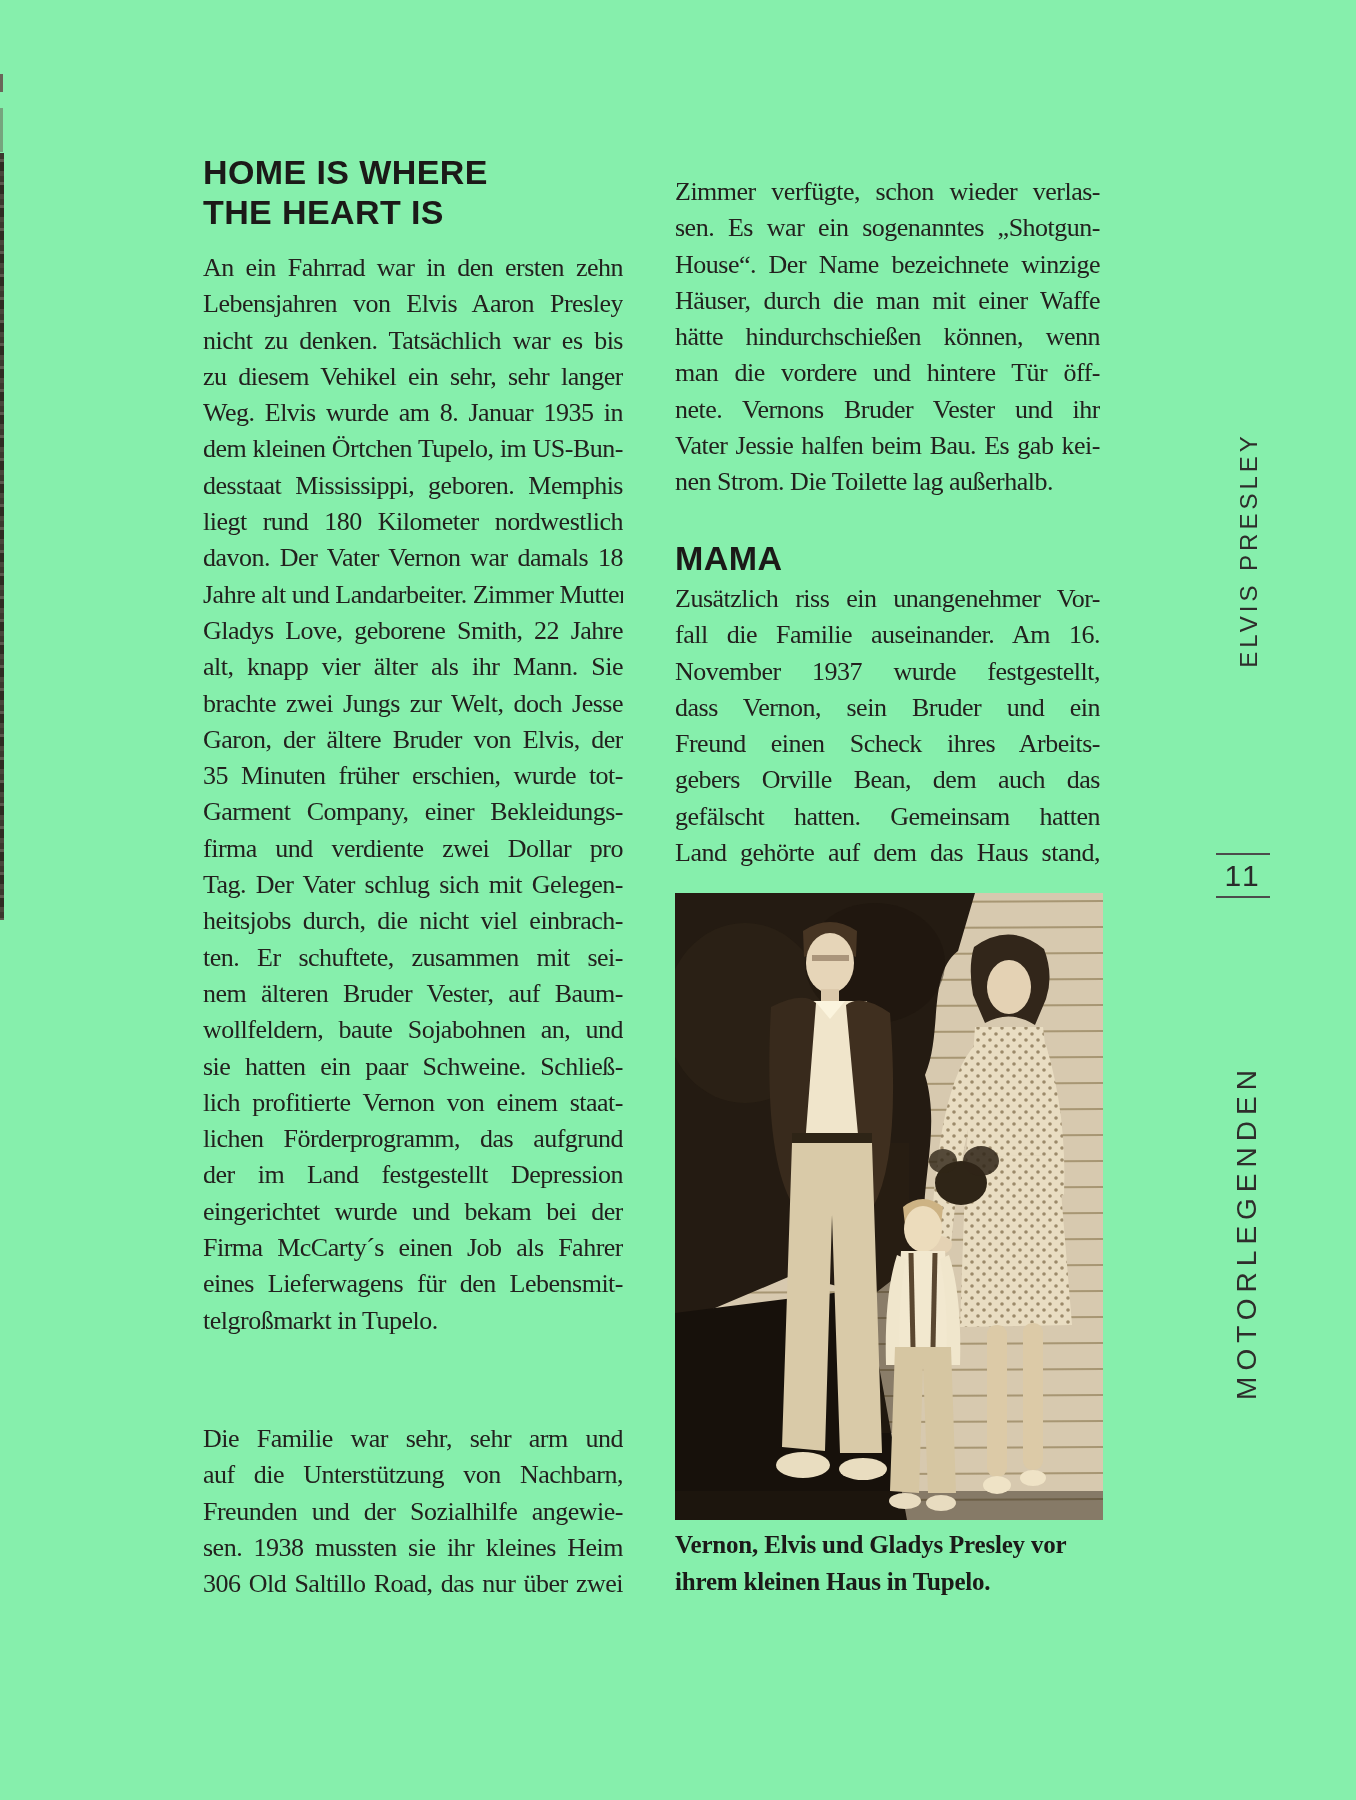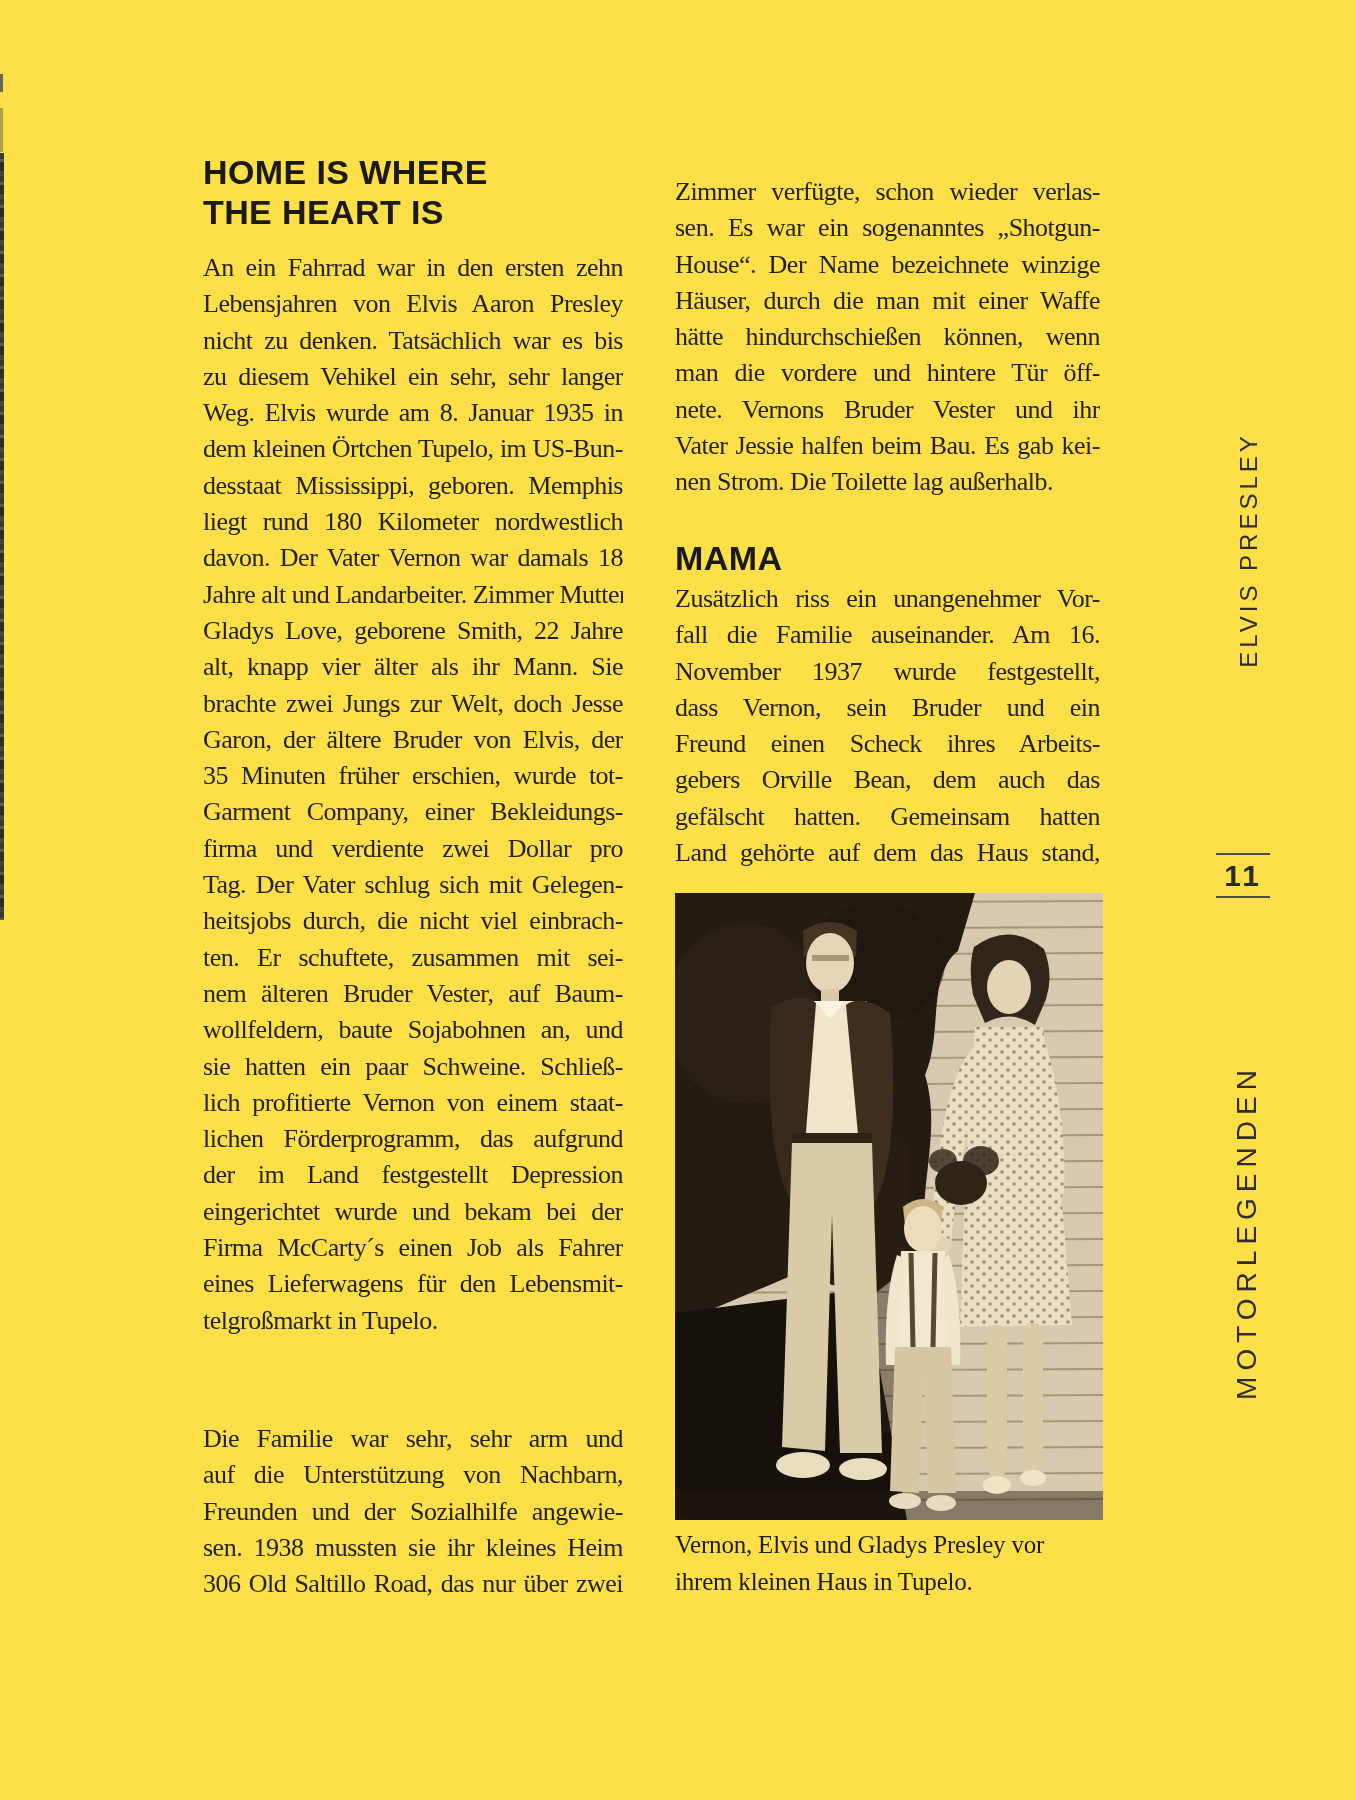--- a/index.html
+++ b/index.html
@@ -1,19 +1,19 @@
 <!DOCTYPE html>
 <html><head>
 <meta charset="utf-8">
 <style>
   html,body{margin:0;padding:0;}
   .page{
     position:relative;
     width:1356px;height:1800px;
-    background:#fde047;
+    background:#86efac;
     overflow:hidden;
     font-family:"Liberation Serif", serif;
     color:#23211e;
   }
   
   .edge-strip{
     position:absolute;left:0;top:153px;width:4px;height:767px;
     background:repeating-linear-gradient(180deg,#3c382e 0 6px,#5b574c 6px 9px,#2f2b22 9px 18px,#49453a 18px 23px);
   }
   .edge-dash{position:absolute;left:0;width:3px;background:#6a6659;}
@@ -24,21 +24,21 @@
   .body-text{font-size:26px;line-height:36.3px;letter-spacing:-0.5px;}
   .jst .ln,.jst-all .ln{text-align:justify;text-align-last:justify;white-space:nowrap;}
   .jst .ln:last-child{text-align-last:left;}
 
   .heading{
     font-family:"Liberation Sans", sans-serif;
     font-weight:700;font-size:34px;line-height:40px;
     letter-spacing:0.4px;color:#1b1a18;
   }
   .caption{
-    font-weight:400;font-size:25px;line-height:37px;
+    font-weight:700;font-size:25px;line-height:37px;
     letter-spacing:-0.2px;color:#1b1a18;
   }
   .photo-frame{position:absolute;left:675px;top:893px;width:428px;height:627px;}
   .photo-frame svg{display:block;width:100%;height:100%;}
 
   .margin-label{
     position:absolute;
     font-family:"Liberation Sans", sans-serif;
     font-weight:300;color:#2e2d2b;
     text-align:center;white-space:nowrap;
@@ -52,21 +52,21 @@
     left:1077px;top:1212px;width:340px;height:40px;
     font-size:28px;letter-spacing:6px;line-height:40px;
   }
   .pagenum{
     position:absolute;left:1216px;top:853px;width:54px;
     text-align:center;
     font-family:"Liberation Sans", sans-serif;font-weight:300;
     font-size:30px;letter-spacing:3px;color:#2a2a2a;
   }
   .pagenum .rule{height:0;border-top:2px solid #4c4c4c;}
-  .pagenum .num{padding:4px 0 3px 0;line-height:34px;font-weight:bold;}
+  .pagenum .num{padding:4px 0 3px 0;line-height:34px;}
 </style>
 </head>
 <body>
 
 <div class="page">
 
   <div class="edge-strip"></div>
   <div class="edge-dash d1"></div>
   <div class="edge-dash d2"></div>
 

